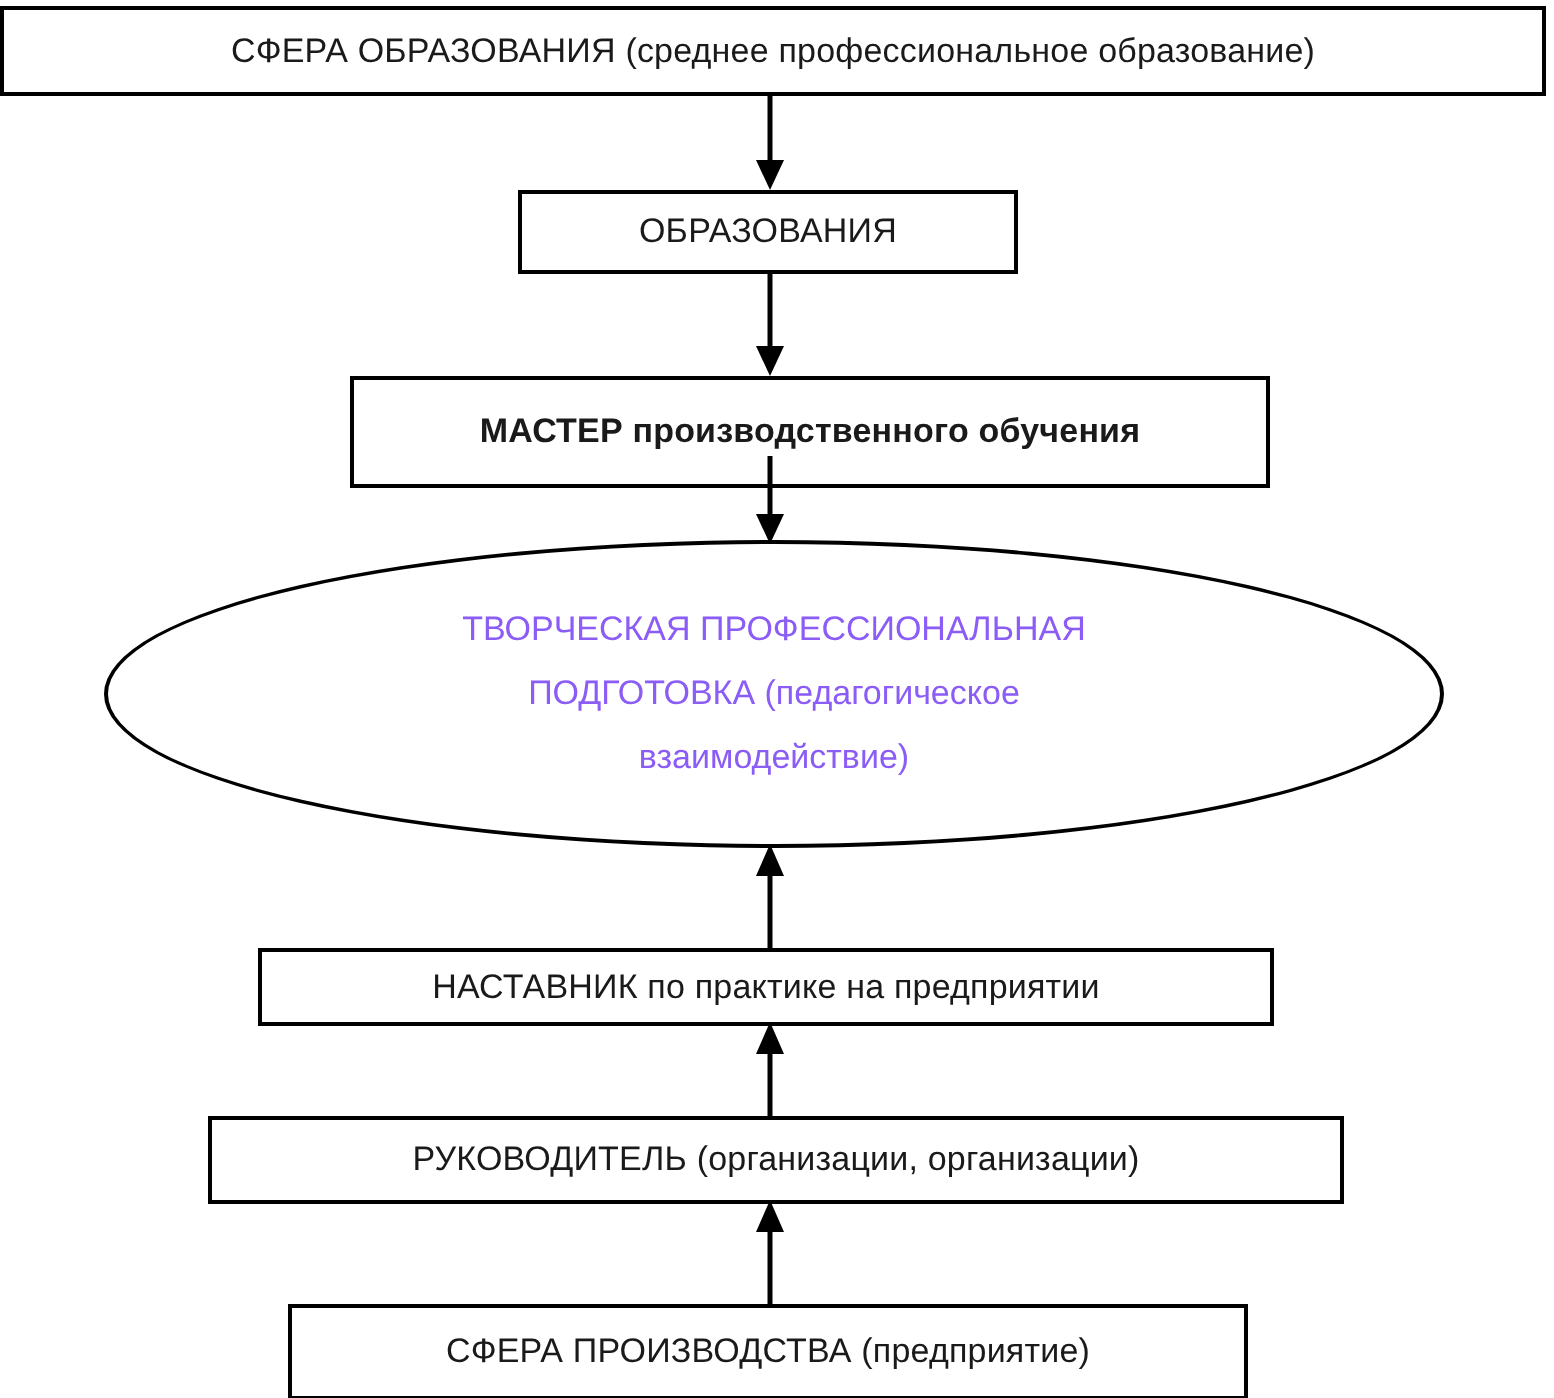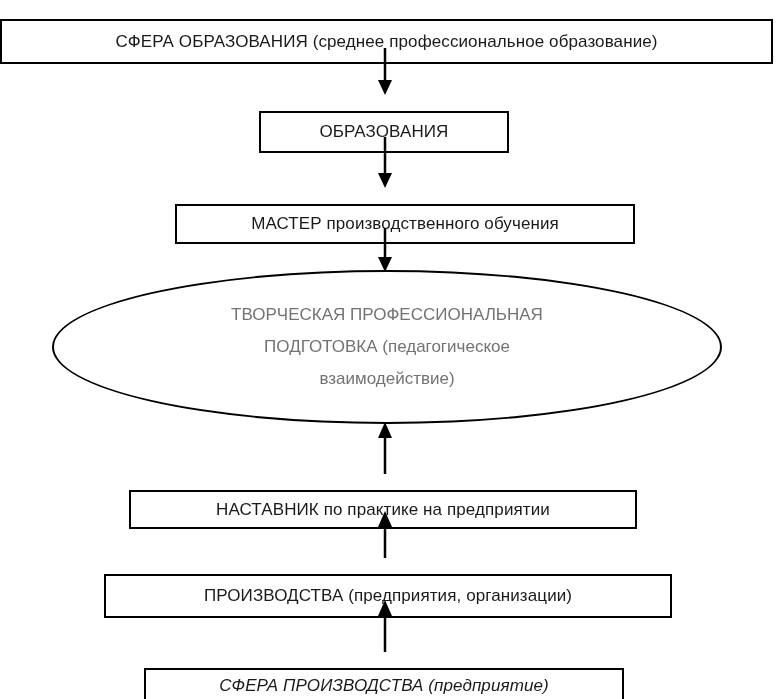--- a/index.html
+++ b/index.html
@@ -25,33 +25,32 @@
     background: #ffffff;
     display: flex;
     align-items: center;
     justify-content: center;
     text-align: center;
     color: #1a1a1a;
     font-size: 17px;
     line-height: 1.25;
     letter-spacing: 0.1px;
     padding: 0 8px;
-    margin-top: 16px;
   }
   .ellipse {
     position: absolute;
     box-sizing: border-box;
     border: 2px solid #000000;
     border-radius: 50%;
     background: #ffffff;
     display: flex;
     align-items: center;
     justify-content: center;
     text-align: center;
-    color: #737373;
+    color: #8b5cf6;
     font-size: 17px;
     line-height: 32px;
     padding: 0 70px;
   }
   .ellipse .elabel {
     white-space: pre-line;
   }
   .connector {
     position: absolute;
   }
@@ -80,21 +79,21 @@
     <span>ОБРАЗОВАНИЯ</span>
   </div>
 
   <div class="connector" style="left:374px; top:137px; width:22px; height:51px;">
     <svg width="22" height="51" viewBox="0 0 22 51">
       <line x1="11" y1="0" x2="11" y2="42" stroke="#000000" stroke-width="2.5"></line>
       <polygon points="11,51 4,36 18,36" fill="#000000"></polygon>
     </svg>
   </div>
 
-  <div class="node" style="left:175px; top:188px; width:460px; height:40px;">
+  <div class="node" style="left:175px; top:188px; width:460px; height:56px;font-weight:bold;">
     <span>МАСТЕР производственного обучения</span>
   </div>
 
   <div class="connector" style="left:374px; top:228px; width:22px; height:44px;">
     <svg width="22" height="44" viewBox="0 0 22 44">
       <line x1="11" y1="0" x2="11" y2="35" stroke="#000000" stroke-width="2.5"></line>
       <polygon points="11,44 4,29 18,29" fill="#000000"></polygon>
     </svg>
   </div>
 
@@ -116,27 +115,27 @@
   </div>
 
   <div class="connector" style="left:374px; top:511px; width:22px; height:47px;">
     <svg width="22" height="47" viewBox="0 0 22 47">
       <line x1="11" y1="47" x2="11" y2="10" stroke="#000000" stroke-width="2.5"></line>
       <polygon points="11,0 4,16 18,16" fill="#000000"></polygon>
     </svg>
   </div>
 
   <div class="node" style="left:104px; top:558px; width:568px; height:44px;">
-    <span>ПРОИЗВОДСТВА (предприятия, организации)</span>
+    <span>РУКОВОДИТЕЛЬ (организации, организации)</span>
   </div>
 
   <div class="connector" style="left:374px; top:600px; width:22px; height:52px;">
     <svg width="22" height="52" viewBox="0 0 22 52">
       <line x1="11" y1="52" x2="11" y2="10" stroke="#000000" stroke-width="2.5"></line>
       <polygon points="11,0 4,16 18,16" fill="#000000"></polygon>
     </svg>
   </div>
 
-  <div class="node" style="left:144px; top:652px; width:480px; height:36px;font-style:italic;">
+  <div class="node" style="left:144px; top:652px; width:480px; height:48px;">
     <span>СФЕРА ПРОИЗВОДСТВА (предприятие)</span>
   </div>
 
 </div>
 
 </body></html>

